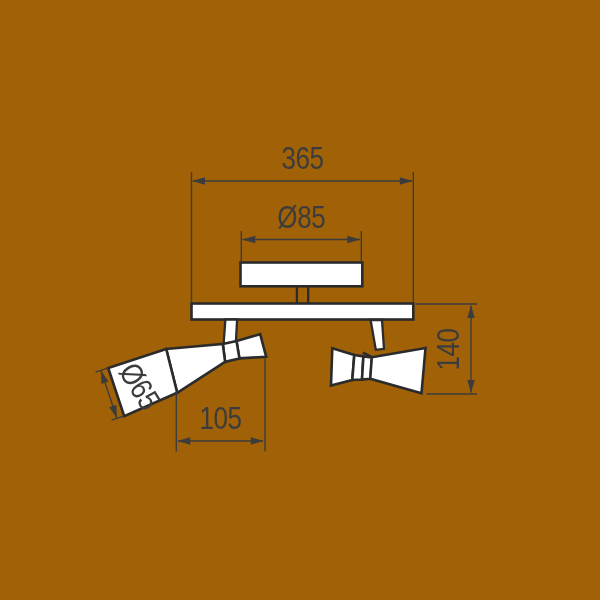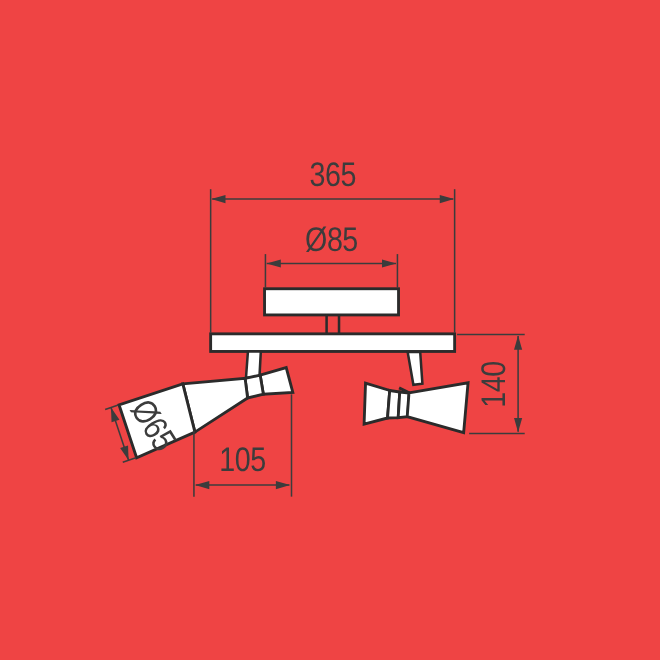--- a/index.html
+++ b/index.html
@@ -1,17 +1,17 @@
 <!DOCTYPE html>
 <html><head>
 <meta charset="utf-8">
 <style>
   html,body{margin:0;padding:0;background:#ffffff;}
   .canvas{
-    width:600px;height:600px;background:#ef4444;position:relative;overflow:hidden;
+    width:600px;height:600px;background:#a16207;position:relative;overflow:hidden;
     font-family:"Liberation Sans",sans-serif;
   }
   svg{display:block;}
   .fix{fill:#ffffff;stroke:#2b2b2b;stroke-width:2.6;stroke-linejoin:miter;}
   .fix-thin{fill:#ffffff;stroke:#2b2b2b;stroke-width:2.3;stroke-linejoin:miter;}
   .fixline{fill:none;stroke:#2b2b2b;stroke-width:2.6;}
   .dimline{fill:none;stroke:#3c3c3c;stroke-width:1.4;}
   .arrow{fill:#3c3c3c;stroke:none;}
   .dim-text{font-family:"Liberation Sans",sans-serif;font-size:31px;fill:#3c3c3c;letter-spacing:-0.5px;}
 </style>

